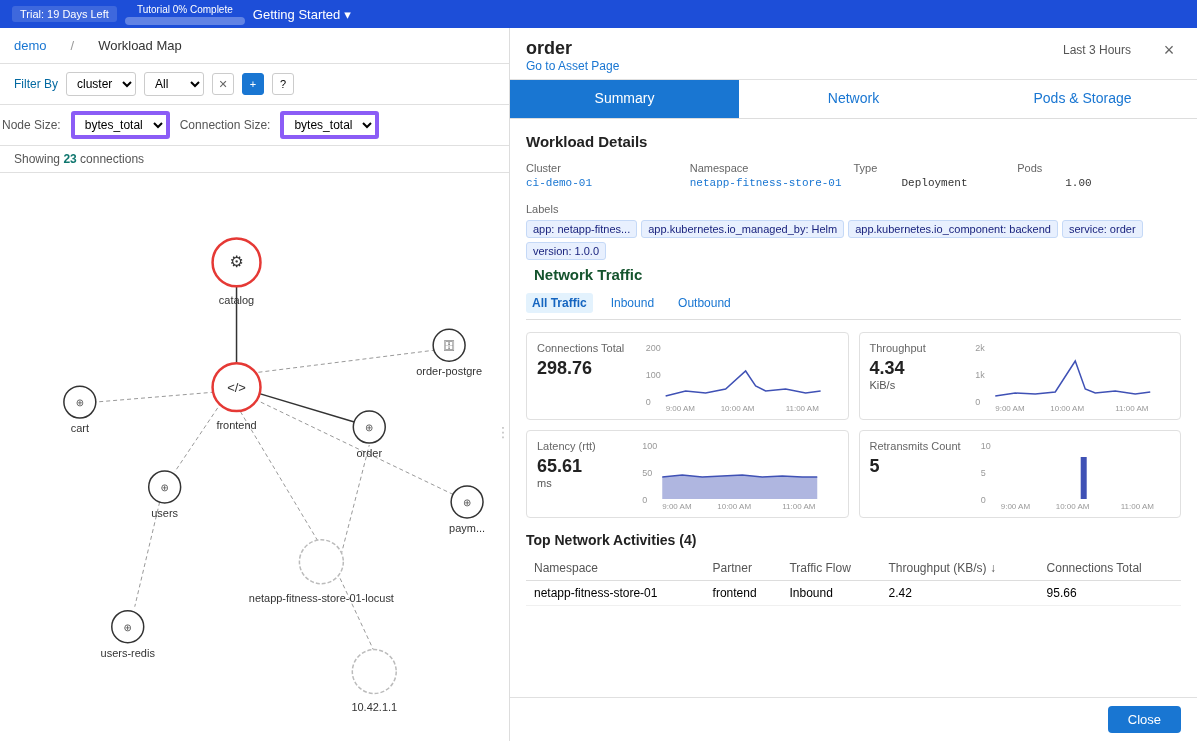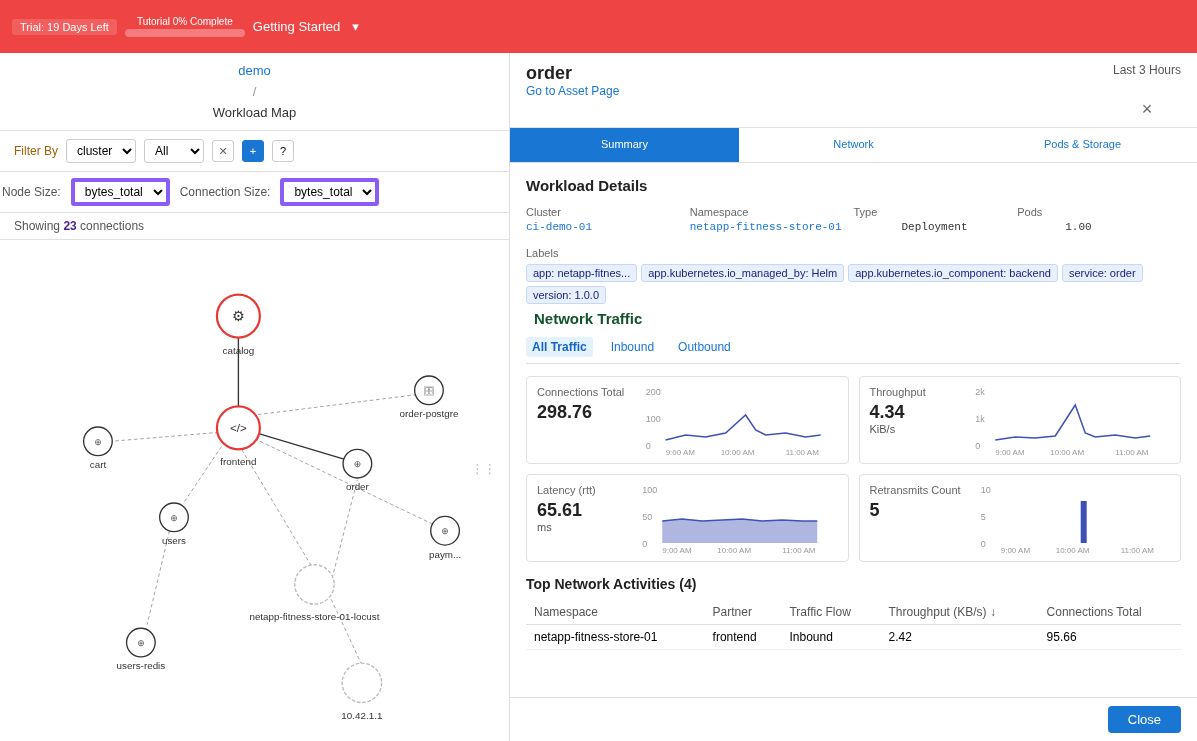--- a/index.html
+++ b/index.html
@@ -1,67 +1,67 @@
 <!DOCTYPE html>
 <html><head>
   <meta charset="utf-8">
   <style>
     * { box-sizing: border-box; margin: 0; padding: 0; }
     body { font-family: -apple-system, BlinkMacSystemFont, 'Segoe UI', Arial, sans-serif; font-size: 13px; background: #f0f0f0; display: flex; flex-direction: column; height: 741px; width: 1197px; overflow: hidden; }
 
     
-    .top-bar { background: #ef4444; height: 53px; display: flex; align-items: center; padding: 0 12px; gap: 16px; flex-shrink: 0; }
+    .top-bar { background: #1d4ed8; height: 28px; display: flex; align-items: center; padding: 0 12px; gap: 16px; flex-shrink: 0; }
     .trial-badge { background: rgba(255,255,255,0.15); border-radius: 3px; padding: 2px 8px; font-size: 11px; color: #fff; }
     .progress-bar-container { width: 120px; height: 8px; background: rgba(255,255,255,0.3); border-radius: 4px; }
     .progress-bar-fill { width: 0%; height: 100%; background: #fff; border-radius: 4px; }
-    .getting-started { color: #fff; font-size: 13px; display: flex; align-items: flex-start; gap: 12px; cursor: pointer; }
+    .getting-started { color: #fff; font-size: 13px; display: flex; align-items: flex-start; gap: 4px; cursor: pointer; }
 
     
     .main-layout { display: flex; flex: 1; overflow: hidden; }
 
     
     .left-panel { width: 510px; background: #fff; display: flex; flex-direction: column; border-right: 1px solid #ddd; flex-shrink: 0; }
-    .breadcrumb { padding: 10px 14px; font-size: 13px; color: #555; border-bottom: 1px solid #e0e0e0; display: flex; align-items: center; gap: 6px; flex-direction: column; }
+    .breadcrumb { padding: 10px 14px; font-size: 13px; color: #555; border-bottom: 1px solid #e0e0e0; display: flex; align-items: center; gap: 24px; }
     .breadcrumb-link { color: #1976d2; cursor: pointer; }
     .breadcrumb-sep { color: #999; }
     .breadcrumb-current { color: #333; font-weight: 500; text-align: center; }
 
     .toolbar { padding: 8px 14px; display: flex; align-items: center; gap: 8px; border-bottom: 1px solid #e0e0e0; }
-    .filter-label { color: #a16207; font-size: 12px; }
+    .filter-label { color: #0369a1; font-size: 12px; }
     .filter-select { border: 1px solid #ccc; border-radius: 3px; padding: 3px 6px; font-size: 12px; background: #fff; }
     .filter-input { border: 1px solid #ccc; border-radius: 3px; padding: 3px 6px; font-size: 12px; width: 60px; background: #fff; }
     .icon-btn { width: 22px; height: 22px; border: 1px solid #ccc; border-radius: 3px; background: #fff; cursor: pointer; display: flex; align-items: center; justify-content: center; font-size: 11px; }
     .icon-btn.blue { background: #1976d2; color: #fff; border-color: #1976d2; }
     .icon-btn.clear { background: #fff; color: #666; }
 
     .node-size-bar { padding: 6px 2px; display: flex; align-items: center; gap: 10px; border-bottom: 1px solid #e0e0e0; }
     .size-label { font-size: 12px; color: #555; }
     .size-select { border: 4px solid #8b5cf6; border-radius: 3px; padding: 2px 6px; font-size: 12px; background: #fff; }
 
     .connections-label { padding: 6px 14px; font-size: 12px; color: #555; border-bottom: 1px solid #e0e0e0; }
-    .connections-label strong { color: #4c1d95; }
+    .connections-label strong { color: #0f766e; }
 
     
     .graph-canvas { flex: 1; position: relative; background: #fff; overflow: hidden; }
     .graph-svg { width: 100%; height: 100%; }
 
     
     .right-panel { flex: 1; background: #fff; display: flex; flex-direction: column; overflow: hidden; }
 
     
     .panel-header { padding: 10px 16px 6px; border-bottom: 1px solid #e0e0e0; display: flex; justify-content: space-between; align-items: flex-start; }
     .panel-title { font-size: 18px; font-weight: 600; color: #222; }
     .panel-subtitle { font-size: 12px; color: #1976d2; cursor: pointer; }
-    .panel-actions { display: flex; align-items: center; gap: 20px; flex-direction: column; }
+    .panel-actions { display: flex; align-items: center; gap: 26px; }
     .time-range { font-size: 12px; color: #555; }
     .close-btn { width: 24px; height: 24px; background: none; border: none; cursor: pointer; font-size: 18px; color: #666; display: flex; align-items: center; justify-content: center; }
 
     
     .tabs { display: flex; border-bottom: 1px solid #ddd; flex-shrink: 0; }
-    .tab { flex: 1; padding: 10px; text-align: center; font-size: 11px; cursor: pointer; color: #1976d2; background: #fff; border: none; border-bottom: 2px solid transparent; }
+    .tab { flex: 1; padding: 10px; text-align: center; font-size: 14px; cursor: pointer; color: #1976d2; background: #fff; border: none; border-bottom: 2px solid transparent; }
     .tab.active { background: #1976d2; color: #fff; border-bottom-color: #1976d2; }
 
     
     .panel-body { flex: 1; overflow-y: auto; padding: 14px 16px; }
 
     
     .section-title { font-size: 15px; font-weight: 600; color: #222; margin-bottom: 12px; }
     .details-grid { display: flex; gap: 0; margin-bottom: 14px; }
     .detail-col { flex: 1; }
     .detail-label { font-size: 11px; color: #666; margin-bottom: 3px; }

